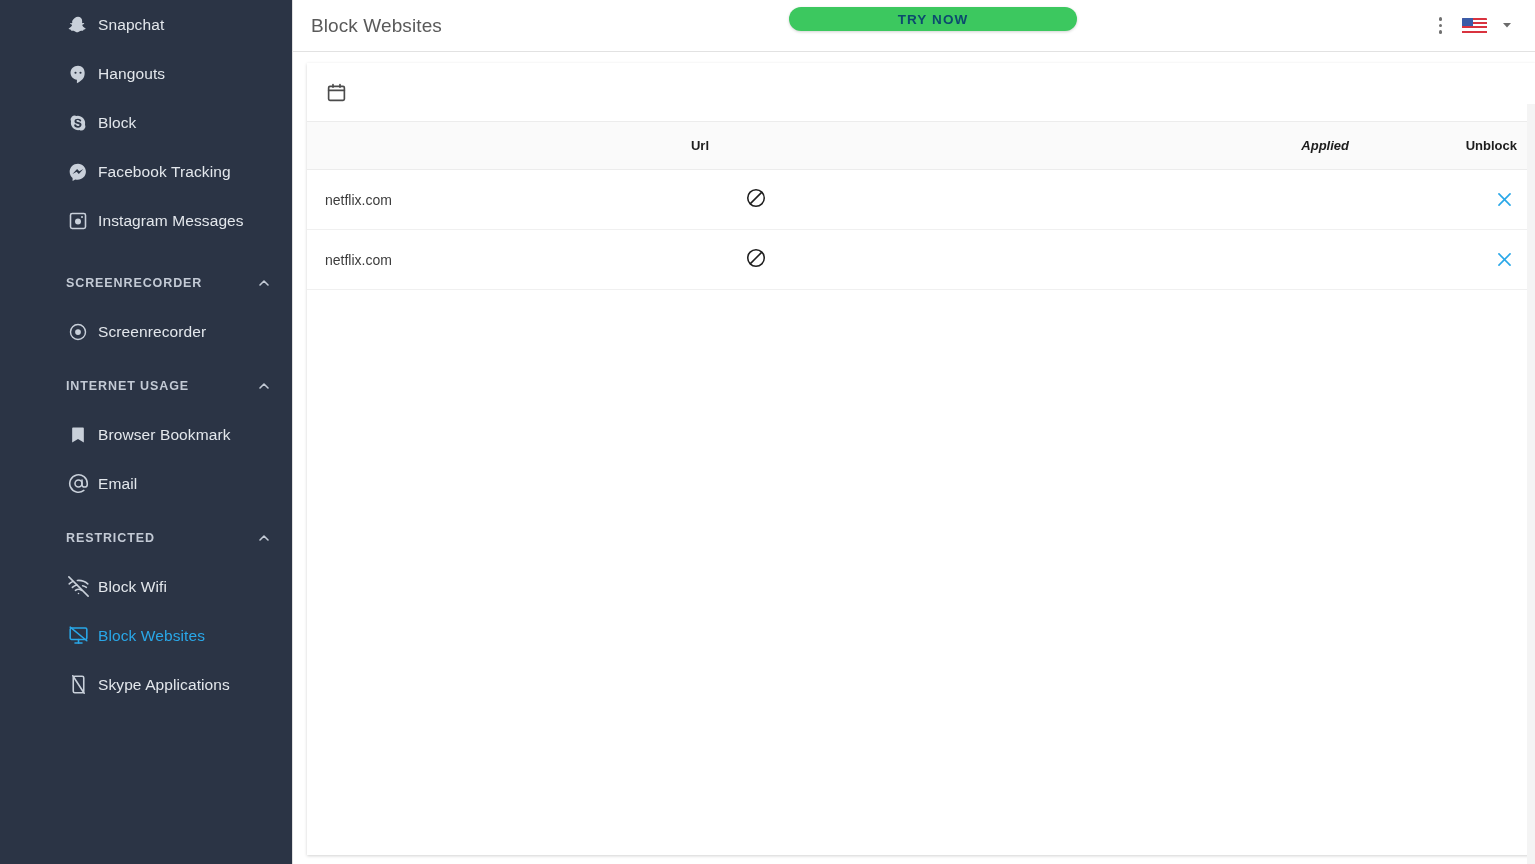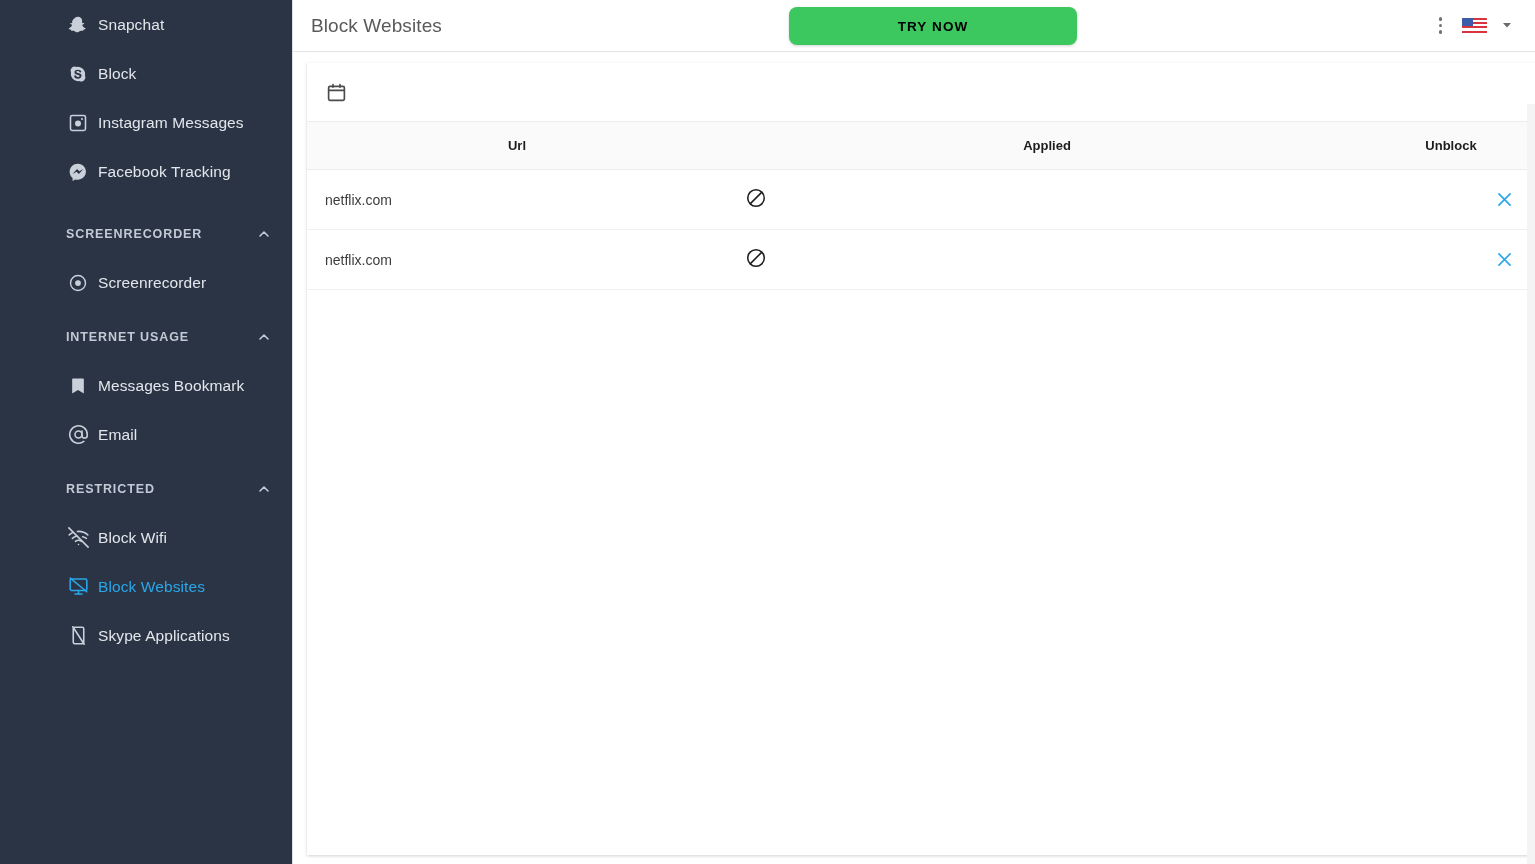--- a/index.html
+++ b/index.html
@@ -76,24 +76,24 @@
   }
   .page-title {
     font-size: 19px;
     color: #5a5a5a;
     letter-spacing: .1px;
   }
   .try-now {
     position: absolute;
     left: 496px;
     top: 7px;
-    width: 288px; height: 38px;
+    width: 288px; height: 24px;
     background: #3cc85f;
-    border: none; border-radius: 8px;
-    color: #000000;
+    border: none; border-radius: 15px;
+    color: #0c4a6e;
     font-size: 13.5px; font-weight: bold; letter-spacing: 1.1px;
     cursor: pointer;
     box-shadow: 0 1px 3px rgba(0,0,0,.18);
   }
   .top-right {
     margin-left: auto;
     display: flex; align-items: center; gap: 14px;
     padding-right: 6px;
   }
   .kebab { display: flex; flex-direction: column; gap: 3px; cursor: pointer; padding: 4px 6px; }
@@ -135,25 +135,25 @@
 
   table.grid { width: 100%; border-collapse: collapse; table-layout: fixed; }
   table.grid thead th {
     background: #fafafa;
     border-top: 1px solid #ececec;
     border-bottom: 1px solid #ececec;
     height: 48px;
     font-size: 13px;
     font-weight: bold;
     color: #1d1d1d;
-    text-align: center;
+    text-align: right;
     padding: 0 18px;
   }
   .col-url   { width: 420px; }
-  .col-applied { width: 640px; }
+  .col-applied { width: 640px; font-style: italic; }
   .col-unblock { text-align: left; }
 
   table.grid tbody td {
     height: 60px;
     border-bottom: 1px solid #f0f0f0;
     font-size: 14px;
     color: #3c3c3c;
     padding: 0 18px;
     vertical-align: middle;
   }
@@ -187,48 +187,56 @@
 
     <div class="nav-item">
       <span class="ico">
         <svg width="20" height="20" viewBox="0 0 24 24" fill="currentColor">
             <path d="M12 2c3 0 5 2.2 5 5.2 0 1.1-.1 2-.1 2.5.5.2 1 .1 1.5-.1.6-.2 1.1.2 1.1.7 0 .6-.8.9-1.6 1.2-.5.2-.8.3-.8.6 0 .8 2 3.2 3.6 3.7.4.1.6.4.5.8-.2.6-1.4.9-2.4 1.1-.3 0-.4.2-.5.5-.1.4-.2.8-.7.8-.5 0-1-.2-1.8-.2-1 0-1.5.2-2.3.9-.7.6-1.3 1-2.5 1s-1.8-.4-2.5-1c-.8-.7-1.3-.9-2.3-.9-.8 0-1.3.2-1.8.2-.5 0-.6-.4-.7-.8-.1-.3-.2-.5-.5-.5-1-.2-2.2-.5-2.4-1.1-.1-.4.1-.7.5-.8 1.6-.5 3.6-2.9 3.6-3.7 0-.3-.3-.4-.8-.6-.8-.3-1.6-.6-1.6-1.2 0-.5.5-.9 1.1-.7.5.2 1 .3 1.5.1 0-.5-.1-1.4-.1-2.5C7 4.2 9 2 12 2z"></path>
           </svg>
       </span>
       <span class="lbl">Snapchat</span>
     </div>
 
+    <div class="nav-item">
+      <span class="ico">
+        <svg width="20" height="20" viewBox="0 0 24 24" fill="currentColor">
+            <path d="M12 2C7 2 3 5.8 3 10.5c0 4.3 3.3 7.9 7.7 8.4V23c3.9-1.9 6.6-4.1 8-6.5.9-1.6 1.3-3.3 1.3-6C20 5.8 17 2 12 2zm-3 9.8a1.3 1.3 0 110-2.6 1.3 1.3 0 010 2.6zm6 0a1.3 1.3 0 110-2.6 1.3 1.3 0 010 2.6z"></path>
+          </svg>
+      </span>
+      <span class="lbl">Hangouts</span>
+    </div>
 
     <div class="nav-item">
       <span class="ico">
         <svg width="20" height="20" viewBox="0 0 24 24" fill="currentColor">
             <path d="M20.4 13.7A8.6 8.6 0 0010.3 3.6 5 5 0 003.6 10.3a8.6 8.6 0 0010.1 10.1 5 5 0 006.7-6.7zM12 17.6c-2.8 0-4.6-1.4-4.6-2.9 0-.6.4-1.1 1.1-1.1 1.4 0 1.2 2 3.5 2 1.2 0 1.9-.6 1.9-1.2 0-.4-.2-.8-1-1l-2.6-.7c-2.1-.5-2.5-1.7-2.5-2.8 0-2.3 2.1-3.1 4.1-3.1 1.9 0 4 1 4 2.4 0 .6-.5 1-1.1 1-1.2 0-1-1.7-3.1-1.7-1.1 0-1.7.5-1.7 1.2 0 .7.8.9 1.6 1.1l1.9.4c2.1.5 2.7 1.7 2.7 2.9 0 1.9-1.5 3.5-4.2 3.5z"></path>
           </svg>
       </span>
       <span class="lbl">Block</span>
+    </div>
+
+    <div class="nav-item">
+      <span class="ico">
+        <svg width="20" height="20" viewBox="0 0 24 24" fill="currentColor">
+            <path d="M12 2C6.3 2 2 6.2 2 11.8c0 3 1.3 5.6 3.5 7.3v3.6l3.2-1.8c.9.2 1.8.4 2.8.4 5.7 0 10-4.2 10-9.5S17.7 2 12 2zm1 12.3l-2.6-2.7-5 2.7 5.5-5.8 2.6 2.7 4.9-2.7L13 14.3z"></path>
+          </svg>
+      </span>
+      <span class="lbl">Facebook Tracking</span>
     </div>
 
     <div class="nav-item">
       <span class="ico">
         <svg width="20" height="20" viewBox="0 0 24 24" fill="none" stroke="currentColor" stroke-width="1.9">
             <rect x="3" y="3" width="18" height="18" rx="2"></rect>
             <circle cx="12" cy="12.5" r="3.6" fill="currentColor" stroke="none"></circle>
             <circle cx="16.8" cy="7.2" r="1.2" fill="currentColor" stroke="none"></circle>
           </svg>
       </span>
       <span class="lbl">Instagram Messages</span>
-    </div>
-
-    <div class="nav-item">
-      <span class="ico">
-        <svg width="20" height="20" viewBox="0 0 24 24" fill="currentColor">
-            <path d="M12 2C6.3 2 2 6.2 2 11.8c0 3 1.3 5.6 3.5 7.3v3.6l3.2-1.8c.9.2 1.8.4 2.8.4 5.7 0 10-4.2 10-9.5S17.7 2 12 2zm1 12.3l-2.6-2.7-5 2.7 5.5-5.8 2.6 2.7 4.9-2.7L13 14.3z"></path>
-          </svg>
-      </span>
-      <span class="lbl">Facebook Tracking</span>
     </div>
 
     <div class="spacer-8"></div>
 
     <div class="group-head">
       <span class="gtitle">SCREENRECORDER</span>
       <span class="chev">
         <svg width="16" height="16" viewBox="0 0 24 24" fill="none" stroke="currentColor" stroke-width="2.4" stroke-linecap="round" stroke-linejoin="round">
             <polyline points="18 15 12 9 6 15"></polyline>
           </svg>
@@ -254,21 +262,21 @@
       </span>
     </div>
 
 
     <div class="nav-item">
       <span class="ico">
         <svg width="20" height="20" viewBox="0 0 24 24" fill="currentColor">
             <path d="M6 3h12a1 1 0 011 1v17l-7-4.2L5 21V4a1 1 0 011-1z"></path>
           </svg>
       </span>
-      <span class="lbl">Messages Bookmark</span>
+      <span class="lbl">Browser Bookmark</span>
     </div>
 
     <div class="nav-item">
       <span class="ico">
         <svg width="21" height="21" viewBox="0 0 24 24" fill="none" stroke="currentColor" stroke-width="1.8" stroke-linecap="round">
             <circle cx="12" cy="12" r="4"></circle>
             <path d="M16 8v5a3 3 0 006 0v-1a10 10 0 10-3.9 7.9"></path>
           </svg>
       </span>
       <span class="lbl">Email</span>

